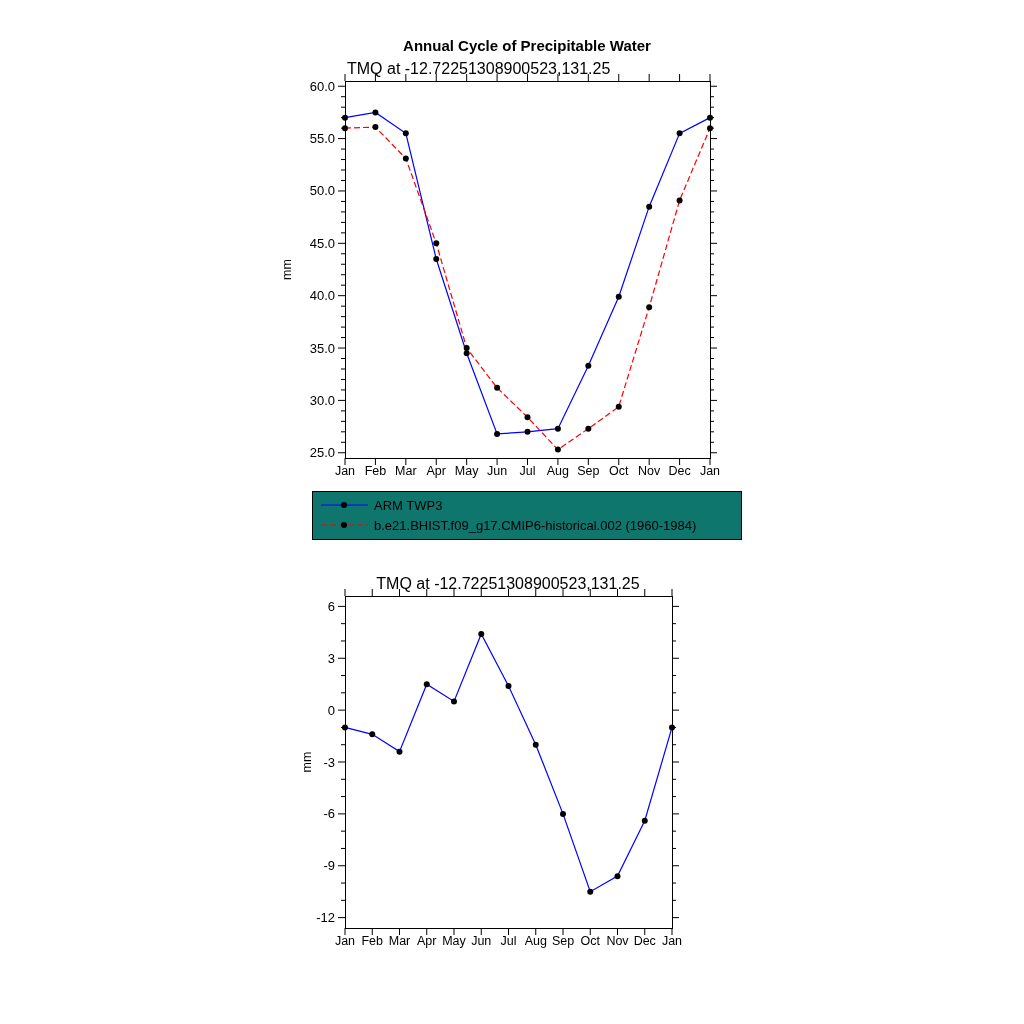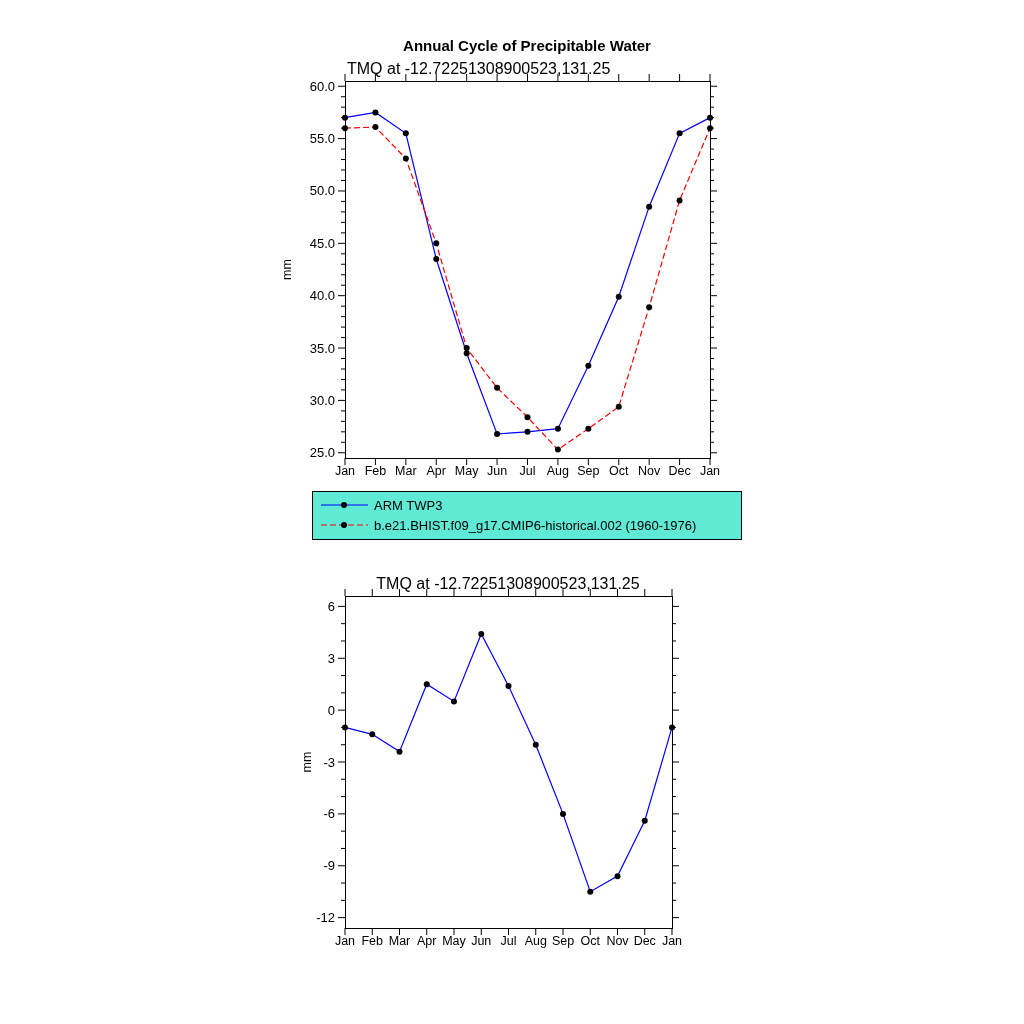--- a/index.html
+++ b/index.html
@@ -15,21 +15,21 @@
     position:absolute; width:700px; text-align:center;
     font-weight:bold; font-size:15px; color:#000; white-space:nowrap;
   }
   #title-1 { left:177px; top:4px; }
   #title-2 { left:158px; top:517px; }
   .chart-subtitle { position:absolute; font-size:16px; color:#000; white-space:nowrap; }
   #subtitle-1 { left:347px; top:27px; }
   #subtitle-2 { left:258px; top:542px; width:500px; text-align:center; }
   .legend {
     position:absolute; left:312px; top:458px; width:430px;
-    border:1px solid #000; background:#5eead4; padding:3px 0 4px 0;
+    border:1px solid #000; background:#0f766e; padding:3px 0 4px 0;
   }
   .legend-row { display:flex; align-items:center; height:20px; padding-left:7px; }
   .legend-label { font-size:13px; color:#000; margin-left:4px; white-space:nowrap; }
   .legend-sample { flex:0 0 auto; }
 </style>
 </head>
 <body>
 
 <div class="page">
 
@@ -314,17 +314,17 @@
           <line x1="1" y1="5" x2="48" y2="5" stroke="#0000ff" stroke-width="1.2" stroke-dasharray="none"></line>
           <circle cx="24" cy="5" r="3" fill="#000000"></circle>
         </svg>
       <span class="legend-label">ARM TWP3</span>
     </div>
     <div class="legend-row">
       <svg class="legend-sample" width="50" height="10">
           <line x1="1" y1="5" x2="48" y2="5" stroke="#ff0000" stroke-width="1.2" stroke-dasharray="6,3"></line>
           <circle cx="24" cy="5" r="3" fill="#000000"></circle>
         </svg>
-      <span class="legend-label">b.e21.BHIST.f09_g17.CMIP6-historical.002 (1960-1976)</span>
+      <span class="legend-label">b.e21.BHIST.f09_g17.CMIP6-historical.002 (1960-1984)</span>
     </div>
   </div>
 
 </div>
 
 </body></html>

